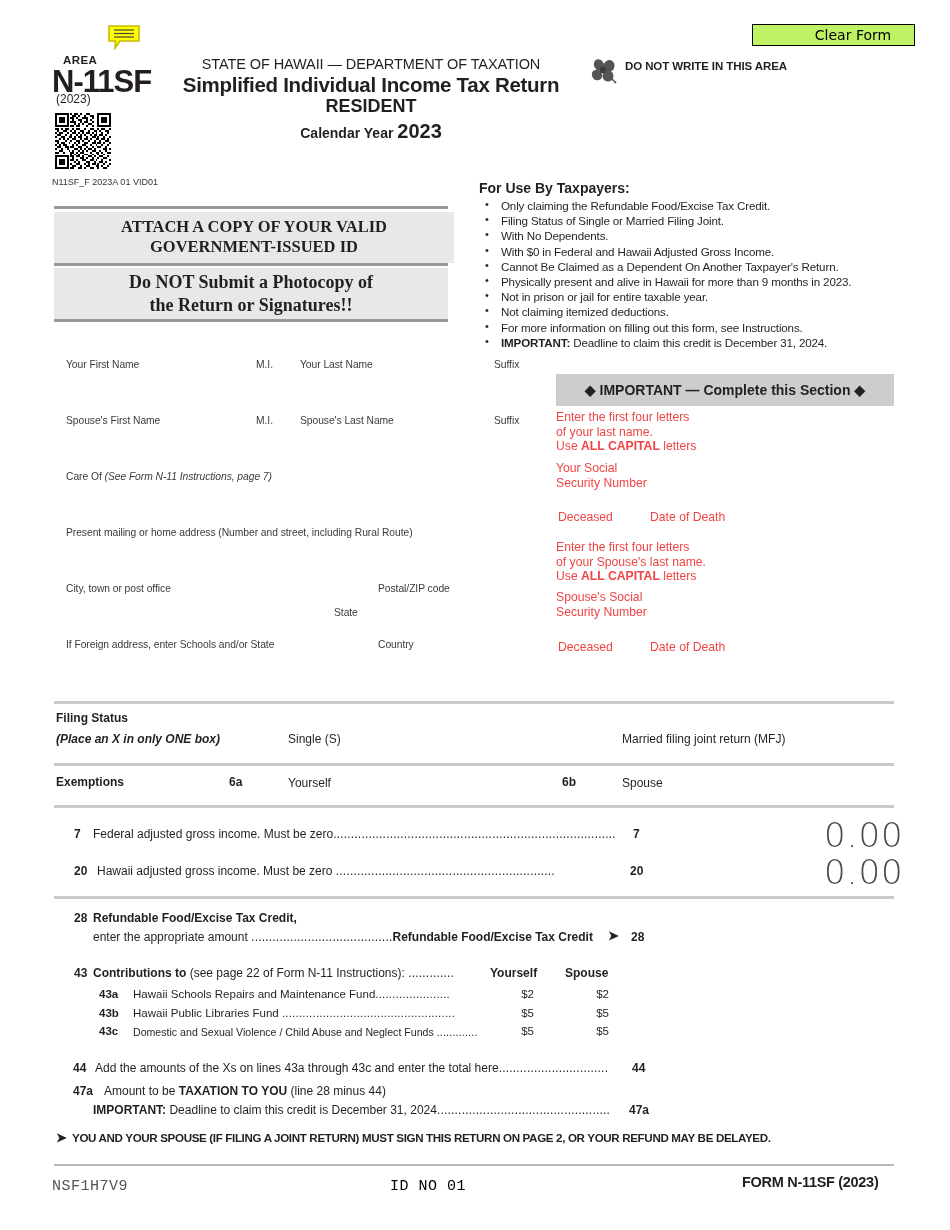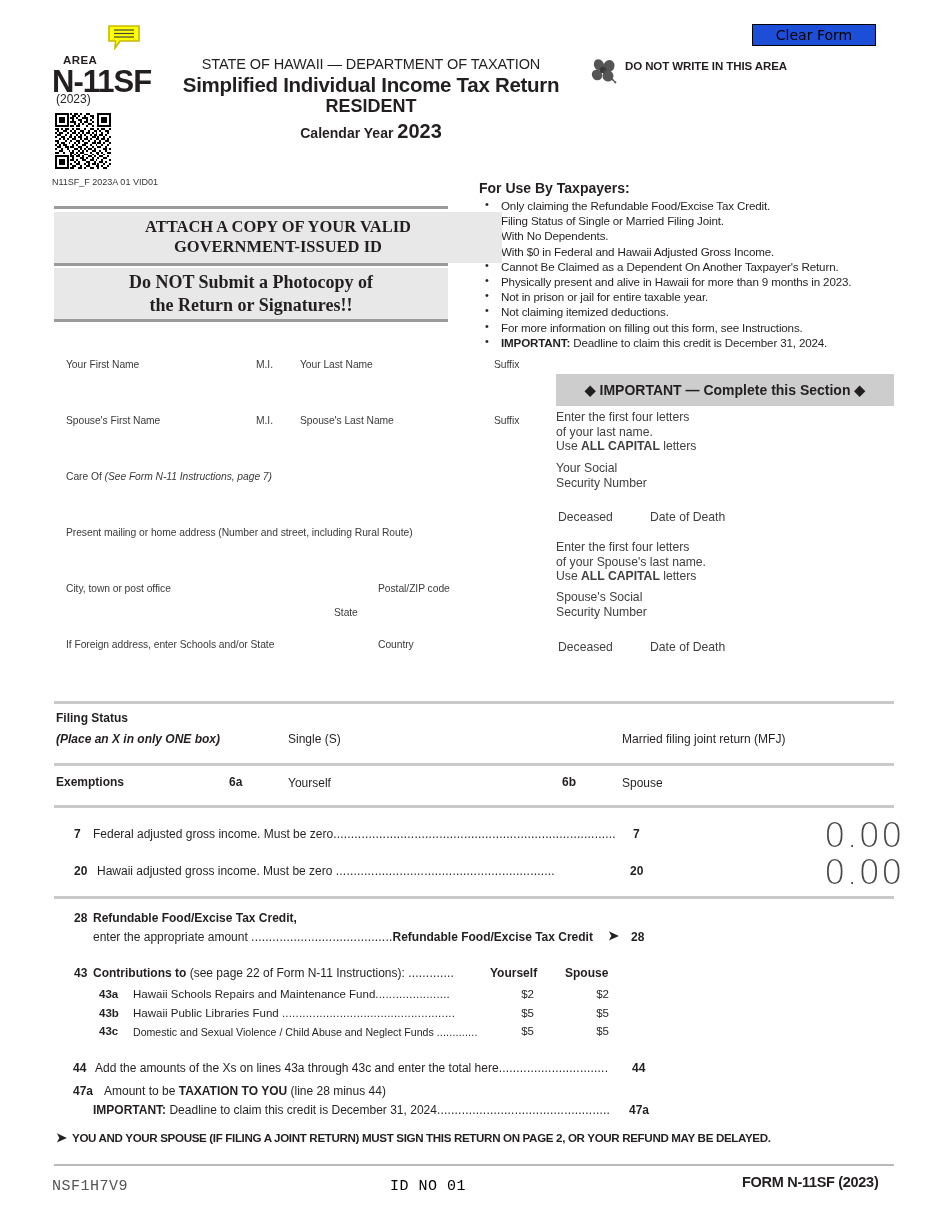--- a/index.html
+++ b/index.html
@@ -20,28 +20,29 @@
 
   
   #comment-icon {
     left: 107px; top: 24px; width: 34px; height: 26px;
   }
 
   
   #clear-form-btn {
     left: 752px; top: 24px;
     width: 122px; height: 20px;
-    background: #1d4ed8;
+    background: #bef264;
     border: 1.5px solid #000000;
     font-size: 14px;
     line-height: 20px;
     text-align: center;
     color: #000;
     font-family: "DejaVu Sans", sans-serif;
     cursor: pointer;
+    padding-left: 39px;
   }
 
   
   #form-word {
     left: 63px; top: 54px;
     font-size: 11.5px; font-weight: bold; letter-spacing: .4px;
     color: #231f20;
   }
   #form-number {
     left: 52px; top: 64px;
@@ -105,21 +106,21 @@
 
   
   .gray-box {
     background: #e8e8e8;
     font-family: "Liberation Serif", serif;
     text-align: center;
     font-weight: bold;
     color: #231f20;
   }
   #attach-box-1 {
-    left: 54px; top: 212px; width: 448px; height: 51px;
+    left: 54px; top: 212px; width: 400px; height: 51px;
     font-size: 16.5px; line-height: 20px; padding-top: 5px;
     box-sizing: border-box;
   }
   #attach-box-2 {
     left: 54px; top: 268px; width: 394px; height: 51px;
     font-size: 18px; line-height: 23px; padding-top: 3px;
     box-sizing: border-box;
   }
   .rule-gray { background: #9a9a9a; height: 3px; }
   #rule-a { left: 54px; top: 206px; width: 394px; }
@@ -134,21 +135,21 @@
   .fld i { font-style: italic; }
 
   
   #imp-bar {
     left: 556px; top: 374px; width: 338px; height: 32px;
     background: #cdcdcd;
     font-size: 14px; font-weight: bold; text-align: center;
     line-height: 32px;
   }
   .imp-txt {
-    font-size: 12.2px; line-height: 14.6px; color: #404040;
+    font-size: 12.2px; line-height: 14.6px; color: #ef4444;
     white-space: nowrap;
   }
   .imp-txt b { font-weight: bold; }
 
   
   .hr-light { background: #c9c9c9; height: 3px; }
   .hr-thin  { background: #c9c9c9; height: 2px; }
 
   
   .sec-label { font-size: 12px; font-weight: bold; }

